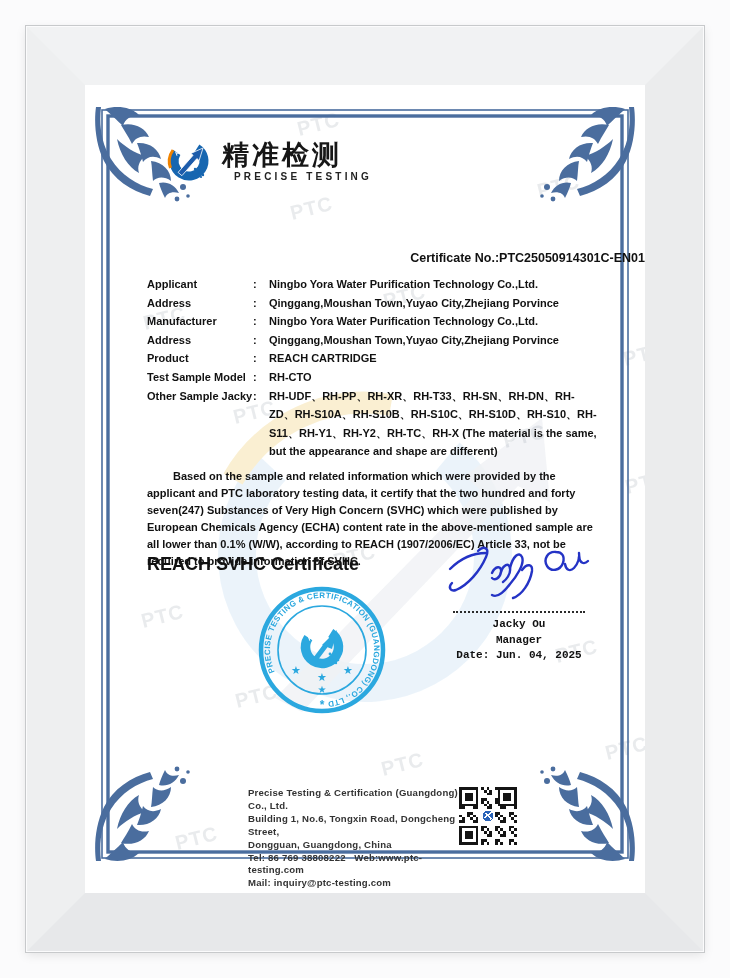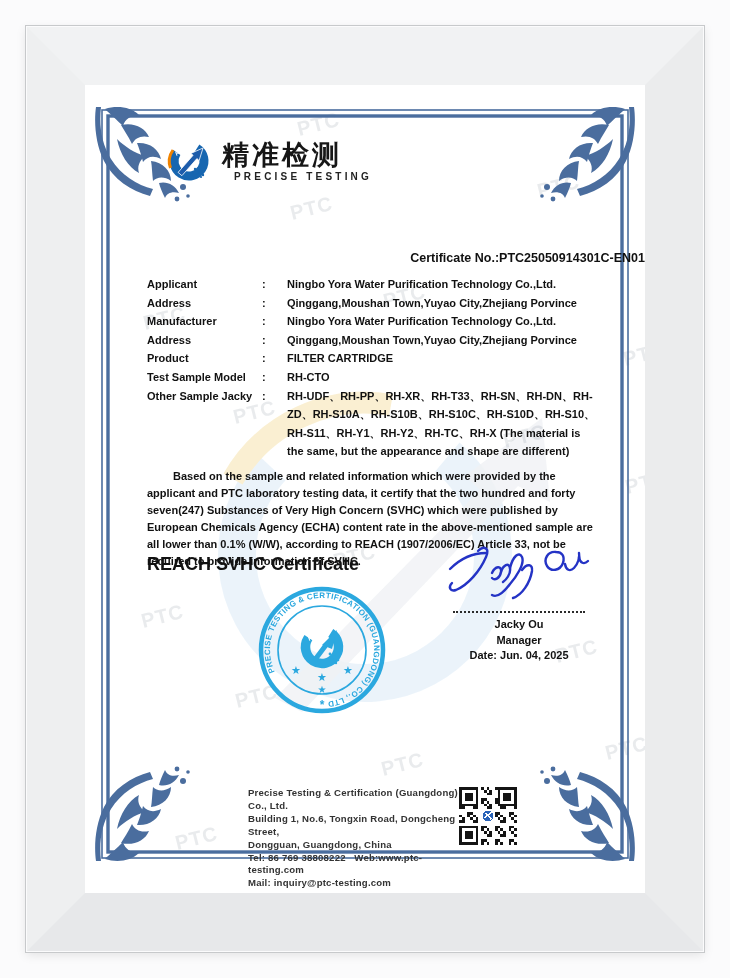--- a/index.html
+++ b/index.html
@@ -26,37 +26,37 @@
   .logo-text .en { font-size:10px; font-weight:700; color:#222; letter-spacing:3.2px; margin-top:2px;padding-left:12px; }
 
   
   .title { position:absolute; left:0; top:136px; width:100%; text-align:center;
            font-size:21px; font-weight:700; color:#111; }
   .certno { position:absolute; left:0; top:166px; width:100%; text-align:right;
             font-size:12.5px; font-weight:700; color:#111; }
 
   
   .fields { position:absolute; left:62px; top:192px; width:452px; }
-  .frow { display:flex; align-items:flex-start; margin-bottom:4.6px; font-size:11px; font-weight:700; color:#111;gap:9px; }
+  .frow { display:flex; align-items:flex-start; margin-bottom:4.6px; font-size:11px; font-weight:700; color:#111; }
   .frow .lbl { width:106px; flex:0 0 106px; line-height:14px; }
   .frow .col { width:16px; flex:0 0 16px; line-height:14px; }
   .frow .val { flex:1; line-height:14px; }
   .frow.multi .val { line-height:18.5px; margin-top:-2px; }
 
   
   .statement { position:absolute; left:62px; top:383px; width:448px; font-size:11px; font-weight:700;
                color:#111; line-height:17px; text-indent:26px; text-align:left; }
 
   
   .reach { position:absolute; left:62px; top:469px; font-size:18px; font-weight:700; color:#111; }
 
   
   .sigblock { position:absolute; left:345px; top:458px; width:178px; text-align:center; }
   .dotline { width:132px; margin:2px auto 4px auto; border-bottom:2.5px dotted #2b2b2b; }
-  .signame, .sigrole, .sigdate { font-size:11px; font-weight:700; color:#111; line-height:15.5px; }
+  .signame, .sigrole, .sigdate { font-size:11px; font-weight:700; color:#111; line-height:15.5px;font-family:Liberation Mono, monospace; }
 
   
   .stamp { position:absolute; left:170px; top:498px; }
 
   
   .footer { position:absolute; left:120px; top:702px; width:262px; }
   .footer .fline { font-size:9.6px; font-weight:700; color:#333; line-height:12.9px; letter-spacing:.2px;padding-left:43px; }
   .qr { position:absolute; left:374px; top:702px; width:58px; height:58px; }
 </style>
 </head>
@@ -154,21 +154,21 @@
           <span class="val">Ningbo Yora Water Purification Technology Co.,Ltd.</span>
         </div>
         <div class="frow">
           <span class="lbl">Address</span>
           <span class="col">:</span>
           <span class="val">Qinggang,Moushan Town,Yuyao City,Zhejiang Porvince</span>
         </div>
         <div class="frow">
           <span class="lbl">Product</span>
           <span class="col">:</span>
-          <span class="val">FILTER CARTRIDGE</span>
+          <span class="val">REACH CARTRIDGE</span>
         </div>
         <div class="frow">
           <span class="lbl">Test Sample Model</span>
           <span class="col">:</span>
           <span class="val">RH-CTO</span>
         </div>
         <div class="frow multi">
           <span class="lbl">Other Sample Jacky</span>
           <span class="col">:</span>
           <span class="val">RH-UDF、RH-PP、RH-XR、RH-T33、RH-SN、RH-DN、RH-ZD、RH-S10A、RH-S10B、RH-S10C、RH-S10D、RH-S10、RH-S11、RH-Y1、RH-Y2、RH-TC、RH-X (The material is the same, but the appearance and shape are different)</span>

